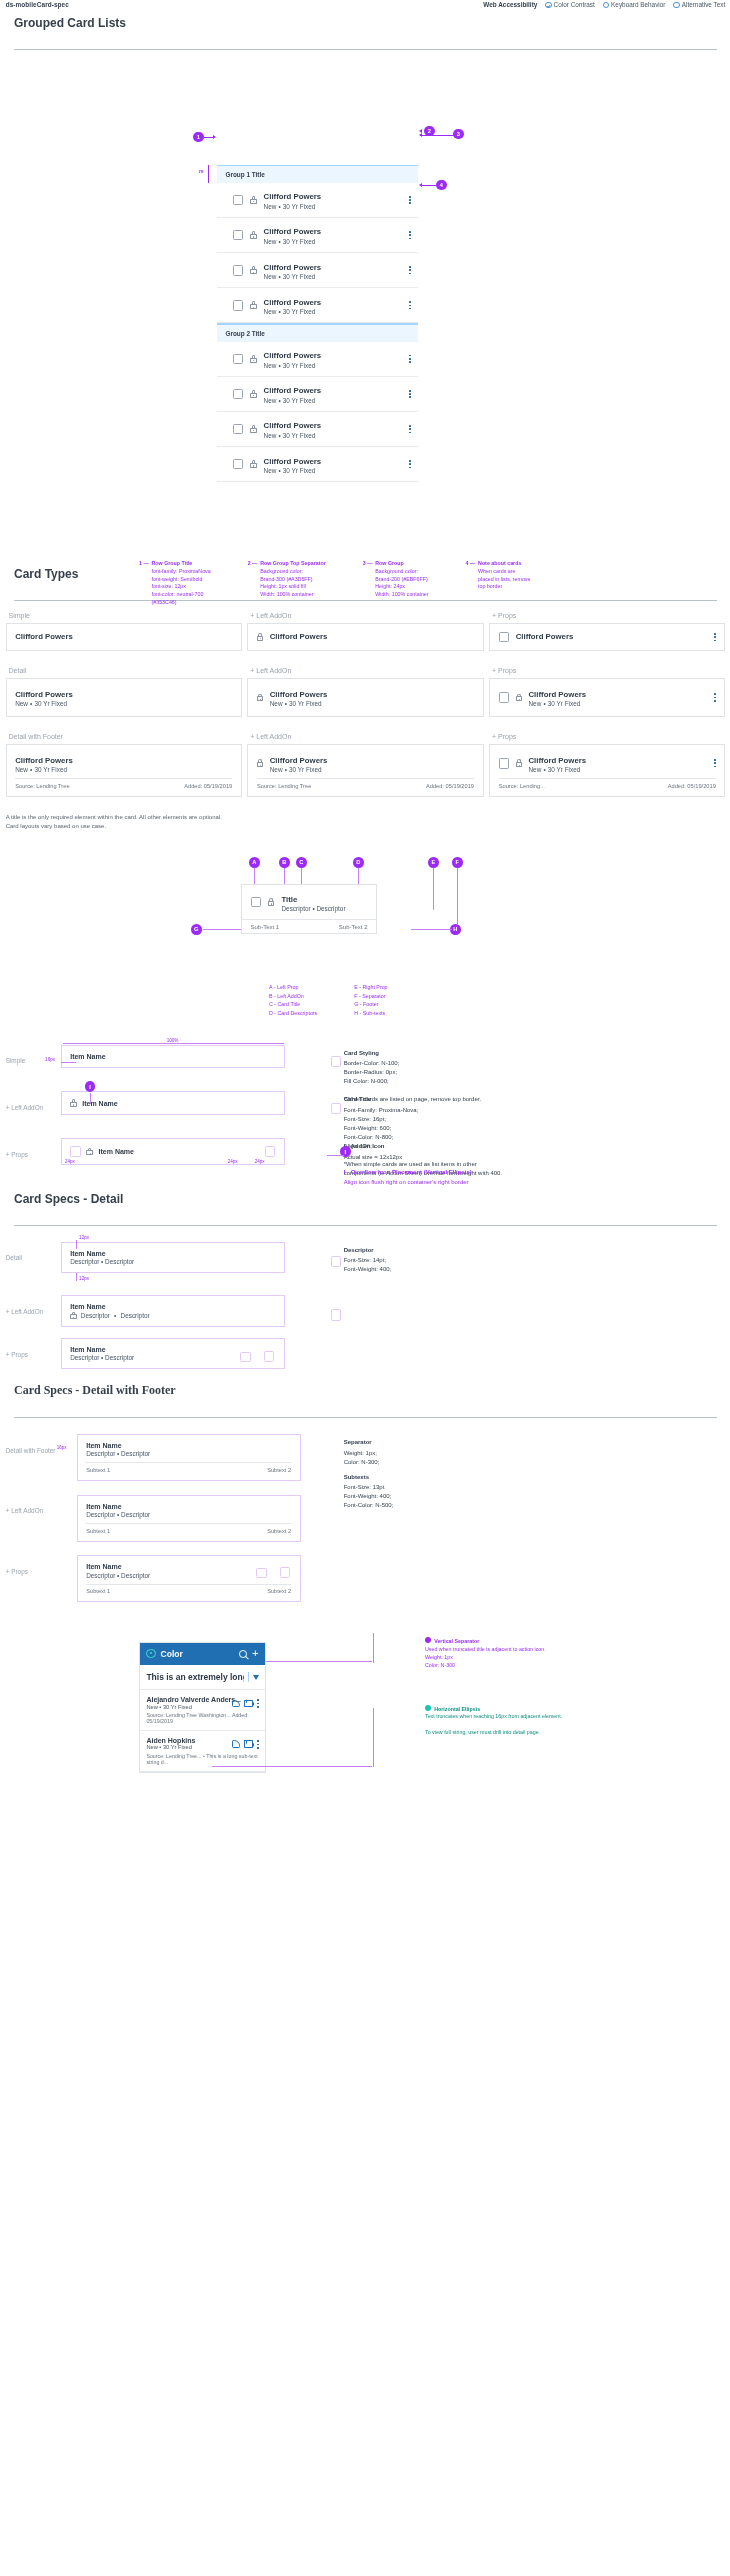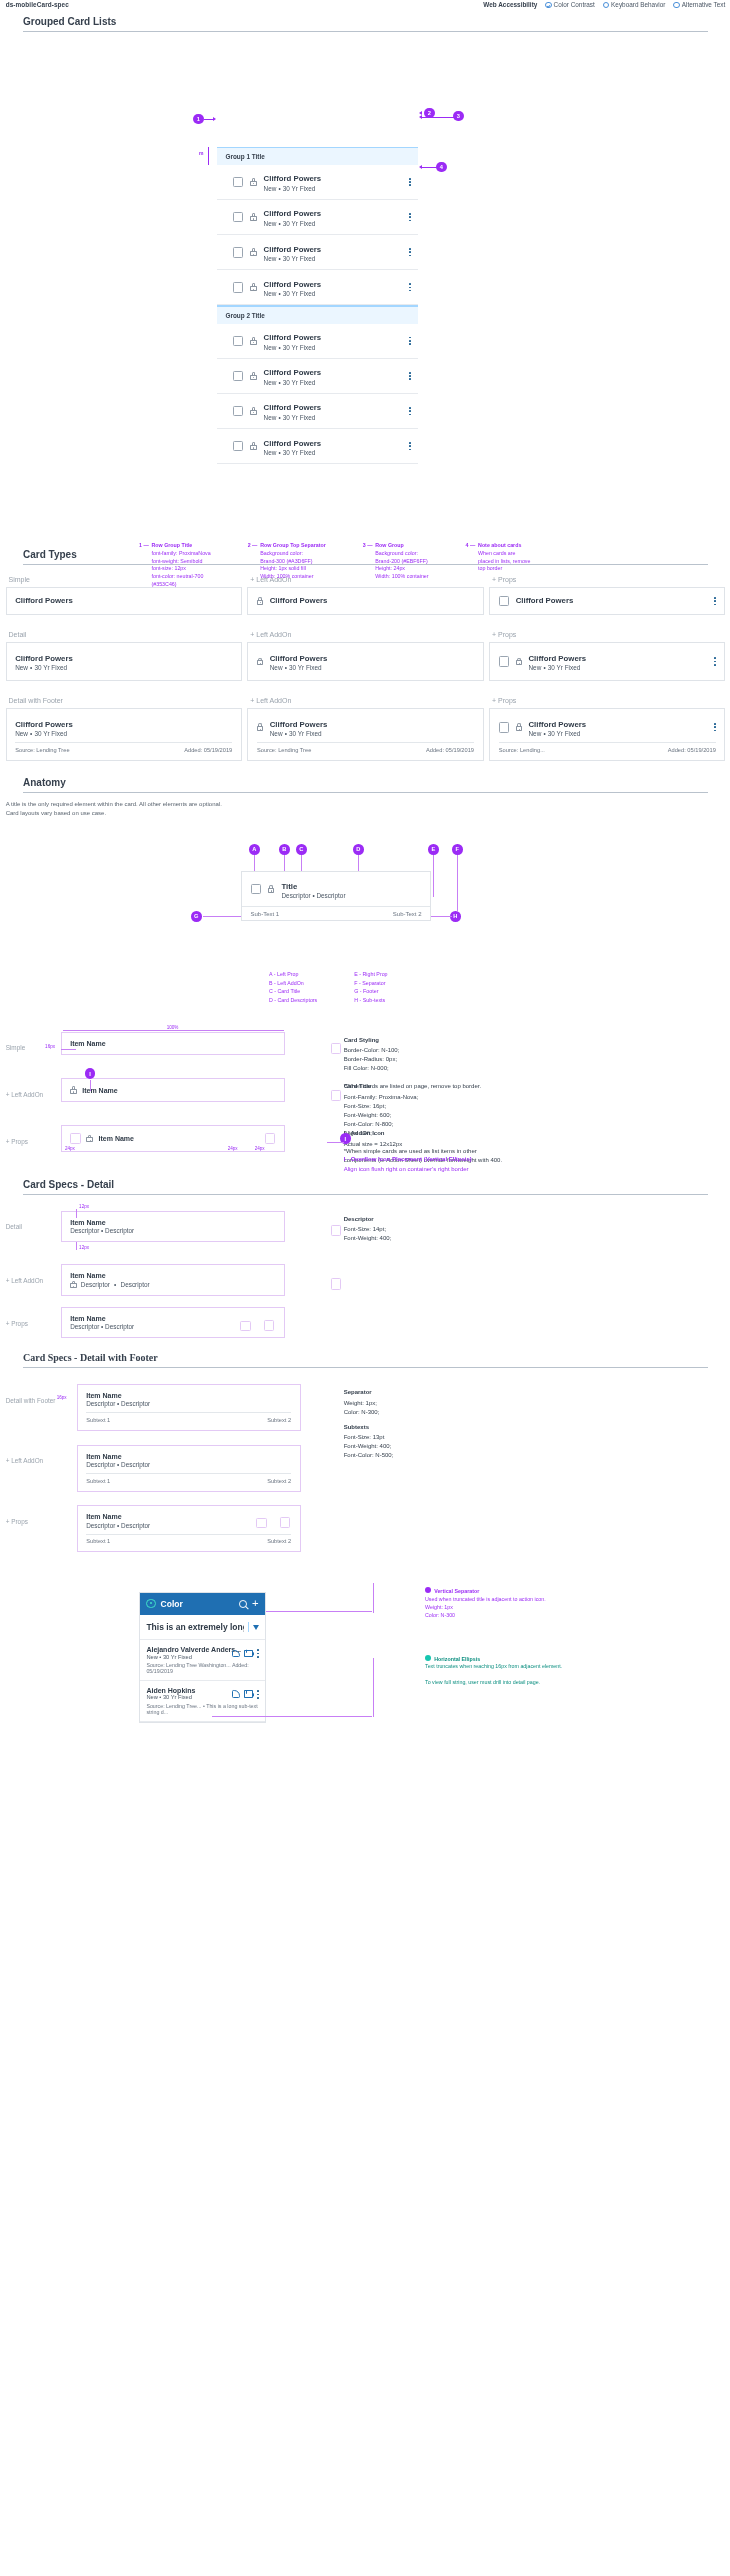--- a/index.html
+++ b/index.html
@@ -31,23 +31,23 @@
     border:0.7px solid #4a90d9; display:inline-block; position:relative; flex:none;
   }
   .a11y-circle.checked::after {
     content:""; position:absolute; left:1.2px; top:2.3px;
     width:2.3px; height:1.1px; border-left:0.7px solid #4a90d9;
     border-bottom:0.7px solid #4a90d9; transform:rotate(-45deg);
   }
 
   
   .section-head {
-    margin:0 23px; padding-bottom:4px;
+    margin:0 14px; padding-bottom:19px;
     border-bottom:0.7px solid #b9c2cc;
-    font-size:10px; font-weight:700; color:#36404d;
+    font-size:12px; font-weight:700; color:#36404d;
   }
   .chk { width:10.6px; height:10.6px; border:0.7px solid #9aa5b1; border-radius:1.4px; background:#fff; flex:none; }
   .lock { width:6.4px; height:7.8px; position:relative; flex:none; }
   .lock .body { position:absolute; left:0; bottom:0; width:6.4px; height:5px; border:0.7px solid #8a94a0; border-radius:0.7px; }
   .lock .body::after { content:""; position:absolute; left:2.1px; top:1.4px; width:1.1px; height:1.1px; background:#8a94a0; border-radius:50%; }
   .lock .shackle { position:absolute; left:1.4px; top:0; width:3.5px; height:3.5px; border:0.7px solid #8a94a0; border-bottom:none; border-radius:2.1px 2.1px 0 0; }
   .kebab { display:flex; flex-direction:column; gap:1.6px; align-items:center; flex:none; cursor:pointer; }
   .kebab i { width:1.7px; height:1.7px; border-radius:50%; background:#1c5f91; display:block; }
   .ct-title { font-size:7.8px; font-weight:700; color:#2f3a47; line-height:1.15; }
   .ct-sub { font-size:6.4px; color:#4a5664; line-height:1.2; margin-top:0.7px; }
@@ -84,21 +84,21 @@
 
   
   .types { padding:11.3px 5.7px 0; }
   .types-row { display:grid; grid-template-columns:1fr 1fr 1fr; gap:5.7px; margin-bottom:15.6px; }
   .tcell .tlabel { font-size:7px; color:#9aa3ad; margin:0 0 4.2px 2.8px; }
   .tcard { border:0.7px solid #dfe3e8; background:#fff; padding:7.8px 8.5px; min-height:28px; display:flex; align-items:center; gap:6.4px; }
   .tcard.withfoot { display:block; }
   .tcard.withfoot .inner { display:flex; align-items:center; gap:6.4px; }
   .anat-desc { margin:7px 5.7px 0; font-size:6px; color:#5b6570; line-height:1.5; }
   .anat-wrap { position:relative; height:198px; }
-  .anat-card { position:absolute; left:241px; top:53px; width:190px; border:0.7px solid #dfe3e8; background:#fff; }
+  .anat-card { position:absolute; left:241px; top:53px; width:136px; border:0.7px solid #dfe3e8; background:#fff; }
   .anat-main { display:flex; align-items:center; gap:7px; padding:7px 8.5px; }
   .anat-title { font-size:7.8px; font-weight:700; color:#2f3a47; }
   .anat-descs { font-size:6.4px; color:#4a5664; margin-top:1.4px; }
   .anat-sub { display:flex; justify-content:space-between; border-top:0.7px solid #e3e7eb; padding:3.5px 8.5px; font-size:6px; color:#6b7582; }
   .anat-legend { position:absolute; left:269px; top:152px; display:flex; gap:37px; font-size:5.3px; color:#9b2bf5; line-height:1.65; }
 
   
   .specs { position:relative; padding:0 5.7px; }
   .spec-row { position:relative; display:flex; align-items:flex-start; margin-bottom:5.7px; }
   .spec-tag { width:55px; flex:none; font-size:6.4px; color:#9aa3ad; padding-top:12.7px; text-align:left; }
@@ -506,21 +506,20 @@
           </div>
           <div class="ct-foot">
             <span>Source: Lending...</span>
             <span>Added: 05/19/2019</span>
           </div>
         </div>
       </div>
     </div>
   </div>
 
-  <div class="section-head">Anatomy</div>
   <div class="anat-desc">
     <div>A title is the only required element within the card. All other elements are optional.</div>
     <div>Card layouts vary based on use case.</div>
   </div>
 
   <div class="anat-wrap">
     <div class="cnum" style="left:249px; top:26px;">A</div>
     <div class="cnum" style="left:279px; top:26px;">B</div>
     <div class="cnum" style="left:296px; top:26px;">C</div>
     <div class="cnum" style="left:353px; top:26px;">D</div>

